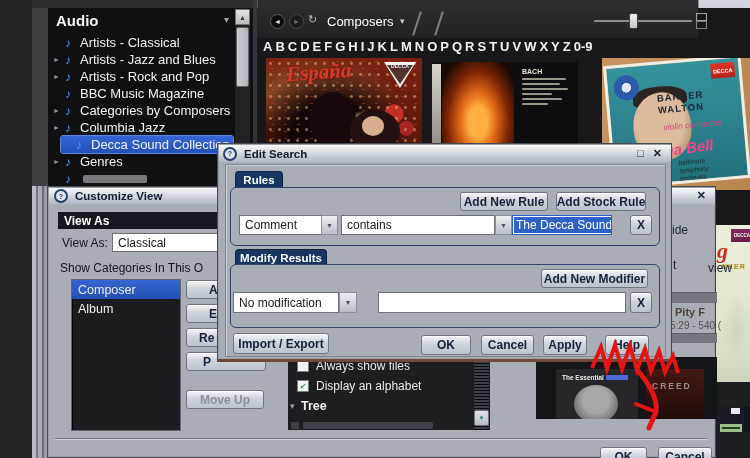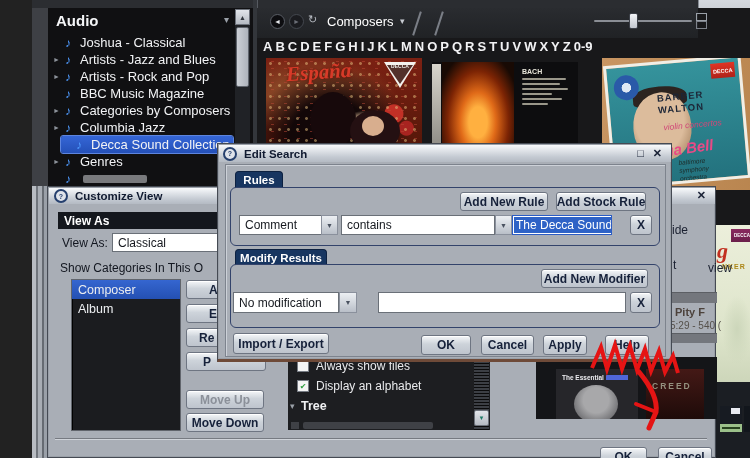--- a/index.html
+++ b/index.html
@@ -138,21 +138,21 @@
   <div class="abs" style="left:733px;top:440px;width:15px;height:15px;background:repeating-linear-gradient(315deg,#6d727a 0 1.5px,#cdd1d7 1.5px 3px,rgba(0,0,0,0) 3px 6.5px);"></div>
 
   <div id="sidebar" class="abs" style="left:16px;top:8px;width:206px;height:178px;">
     <div class="abs" id="sidebar-title" style="left:8px;top:4px;">Audio</div>
     <span class="abs" style="left:176px;top:6px;color:#9aa0a8;font-size:10px;">▾</span>
   </div>
   <div class="abs" style="left:16px;top:34px;width:188px;height:152px;">
       <div class="tree-row" style="top: 0px;">
         <span class="tw"></span>
         <span class="note">♪</span>
-        <span class="tlabel">Joshua - Classical</span>
+        <span class="tlabel">Artists - Classical</span>
       </div>
       <div class="tree-row" style="top: 17px;">
         <span class="tw">►</span>
         <span class="note">♪</span>
         <span class="tlabel">Artists - Jazz and Blues</span>
       </div>
       <div class="tree-row" style="top: 34px;">
         <span class="tw">►</span>
         <span class="note">♪</span>
         <span class="tlabel">Artists - Rock and Pop</span>
@@ -320,21 +320,20 @@
         <div class="lb-item lbsel">Composer</div>
         <div class="lb-item">Album</div>
       </div>
     <div class="abs" style="left:138px;top:93px;width:80px;height:95px;">
         <div class="btn cvb cvb0">A</div>
         <div class="btn cvb cvb1">E</div>
         <div class="btn cvb cvb2">Re</div>
         <div class="btn cvb cvb3">P</div>
       </div>
     <div class="btn abs disabled" style="left:138px;top:203px;width:78px;height:19px;">Move Up</div>
-    <div class="btn abs" style="left:138px;top:226px;width:78px;height:19px;">Move Down</div>
 
     <div id="cv-options" class="abs" style="left:240px;top:17px;width:202px;height:226px;">
       <div style="position:absolute;left:0;top:155px;width:202px;height:70px;">
           <div class="opt-row" style="top: 0px;">
             <span class="cb"></span>
             <span class="opt-label">Always show files</span>
           </div>
           <div class="opt-row" style="top: 20px;">
             <span class="cb">✔</span>
             <span class="opt-label">Display an alphabet</span>

